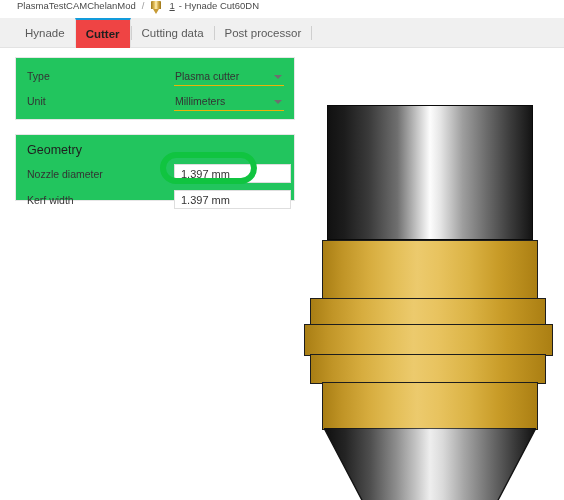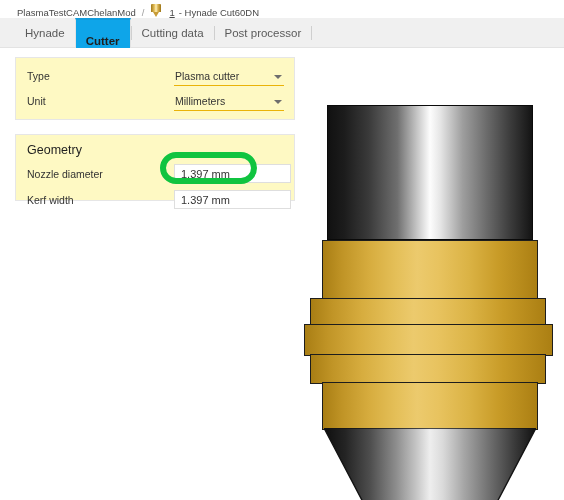--- a/index.html
+++ b/index.html
@@ -15,21 +15,21 @@
     position: relative;
     color: #2b2b2b;
   }
 
   
   .breadcrumb {
     position: absolute;
     left: 0; top: 0;
     width: 564px; height: 18px;
     display: flex;
-    align-items: flex-end;
+    align-items: flex-start;
     padding-left: 17px;
     box-sizing: border-box;
     background: #ffffff;
     font-size: 9.5px;
     color: #4a4a4a;
     white-space: nowrap;
   }
   .crumb-root { color: #4a4a4a; }
   .crumb-sep {
     margin: 0 6px;
@@ -78,41 +78,40 @@
     position: relative;
     display: flex;
     align-items: center;
     padding: 0 10px;
     font-size: 11.5px;
     color: #5a5a5a;
     cursor: default;
     box-sizing: border-box;
   }
   .tab.active {
-    background: #0ea5e9;
+    background: #ef4444;
     color: #1f1f1f;
     font-weight: bold;
     border-top: 2px solid #129bdb;
     border-left: 1px solid #e3e3e3;
     border-right: 1px solid #e3e3e3;
     margin-bottom: -1px;
     padding-bottom: 1px;
-    align-items: flex-end;
   }
   .tab-div {
     align-self: center;
     width: 1px;
     height: 14px;
     background: #cfcfcf;
   }
 
   
   .panel {
     position: absolute;
-    background: #fef9c3;
+    background: #22c55e;
     border: 1px solid #e6e6e6;
     box-sizing: border-box;
   }
   #panel-general { left: 15px; top: 57px; width: 280px; height: 63px; }
   #panel-geometry { left: 15px; top: 134px; width: 280px; height: 67px; }
 
   .panel-title {
     position: absolute;
     left: 11px; top: 8px;
     font-size: 12.5px;

